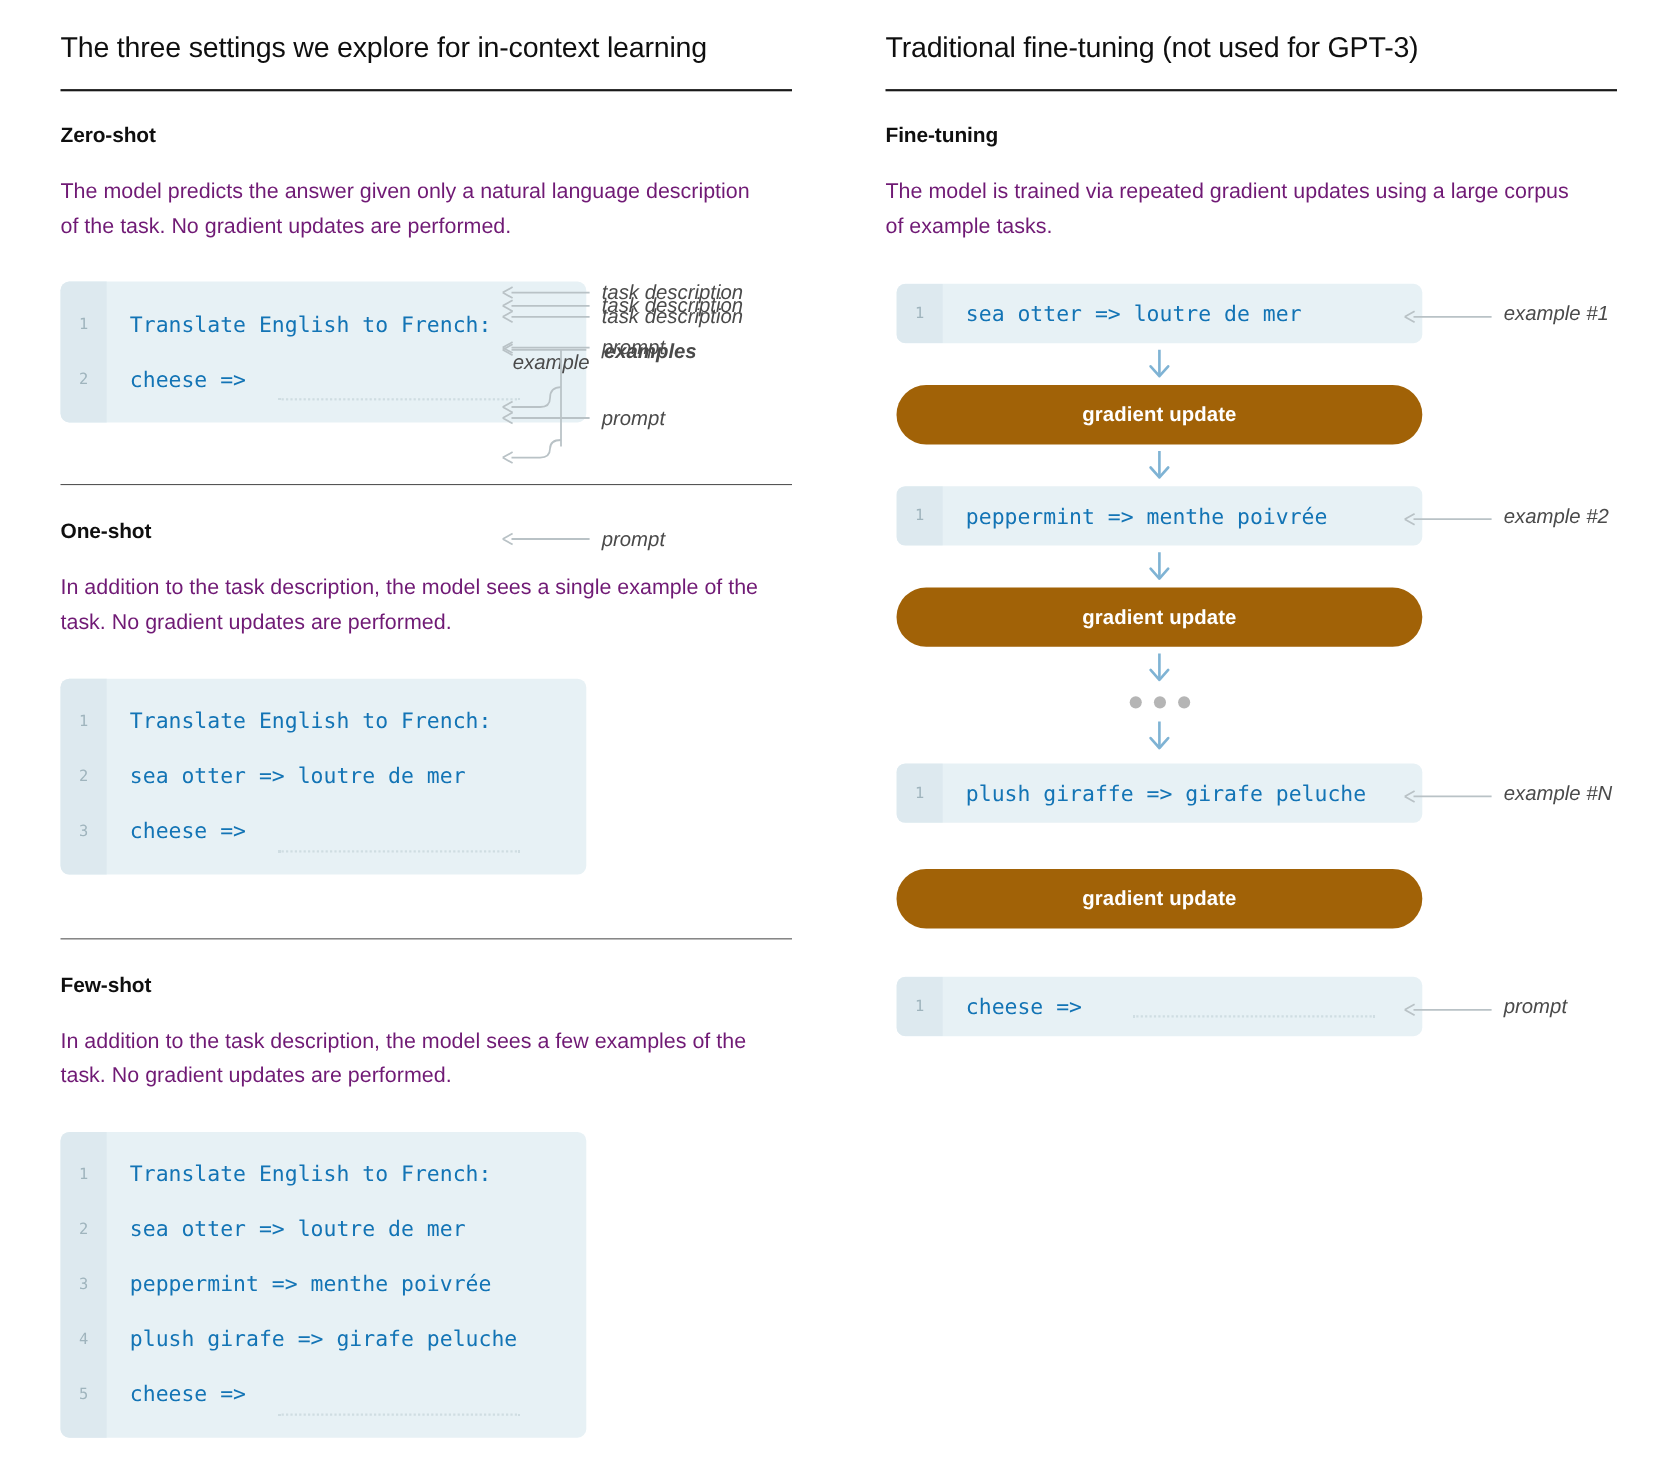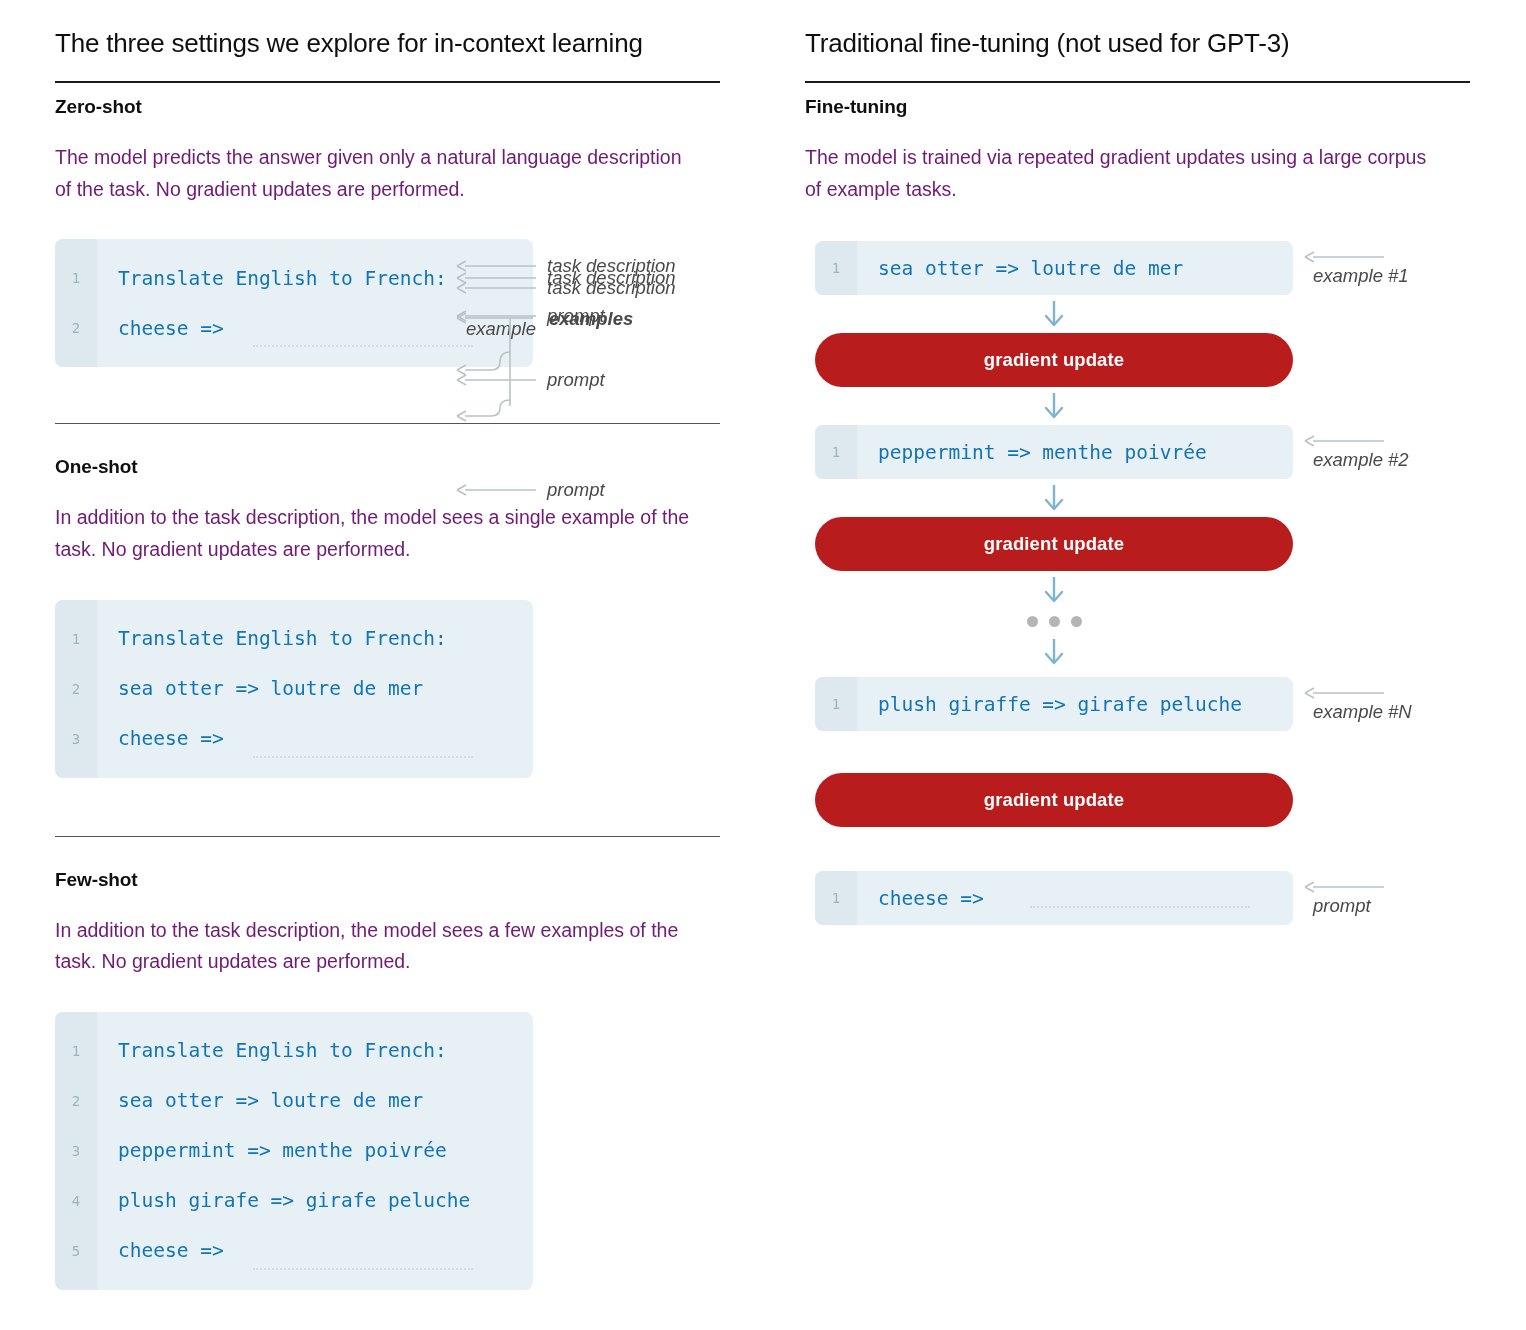--- a/index.html
+++ b/index.html
@@ -44,21 +44,21 @@
   .rule {
     border: 0;
     border-top: 2px solid #1a1a1a;
     margin: 0;
     width: 665px;
   }
   .rule.thin {
     border-top: 1.6px solid #555555;
   }
 
-  .section { padding-top: 13px; }
+  .section { padding-top: 30px; }
 
   .section-head {
     font-size: 19px;
     font-weight: bold;
     color: #0f0f0f;
     margin: 0 0 24px 0;
     letter-spacing: -0.1px;
   }
 
   .section-desc {
@@ -154,21 +154,21 @@
   .ft-code .gutter-bg {
     position: absolute;
     left: 0; top: 0; bottom: 0;
     width: 42px;
     background: #dde9ef;
   }
   .pill {
     width: 478px;
     height: 54px;
     margin-left: 10px;
-    background: #b91c1c;
+    background: #a16207;
     border-radius: 28px;
     display: flex;
     align-items: center;
     justify-content: center;
     color: #ffffff;
     font-size: 18.5px;
     font-weight: bold;
     letter-spacing: 0.1px;
   }
   .downarrow {
@@ -188,27 +188,26 @@
     gap: 11px;
     height: 24px;
   }
   .dot {
     width: 11px; height: 11px;
     border-radius: 50%;
     background: #b5b5b5;
   }
   .ft-annot {
     position: absolute;
-    left: 488px;
+    left: 460px;
     top: 50%;
     transform: translateY(-50%);
     display: flex;
-    align-items: flex-start;
+    align-items: flex-end;
     white-space: nowrap;
-    flex-direction: column;
   }
   .ft-annot .annot-label { margin-left: 10px; }
   svg { display: block; }
 </style>
 </head>
 <body>
 
 <div class="page">
 
   <div class="col col-left">

